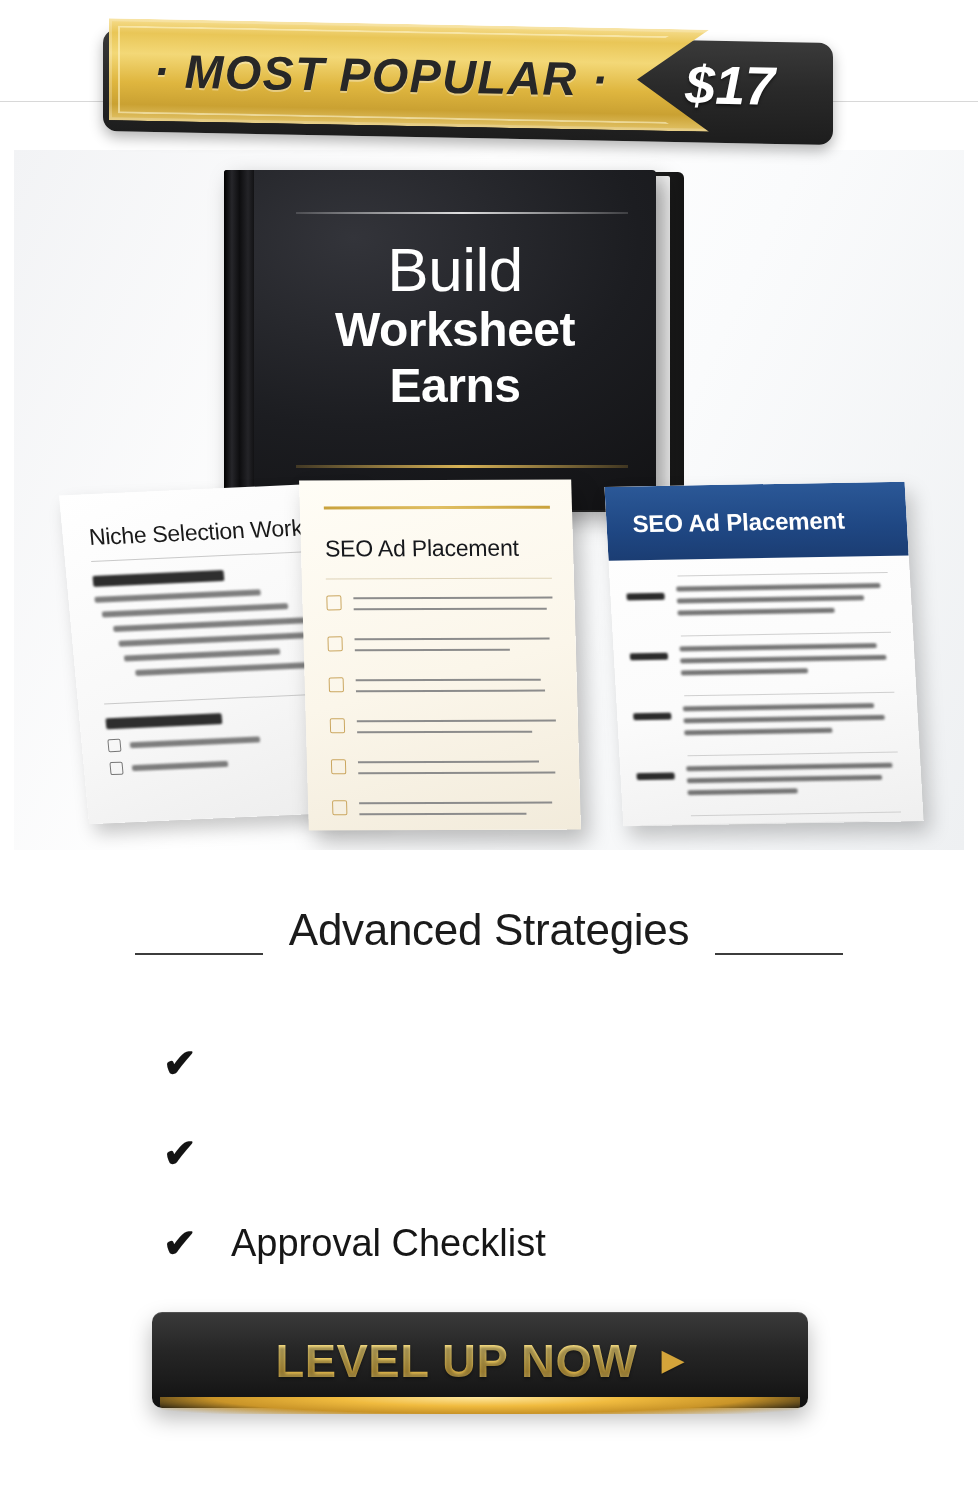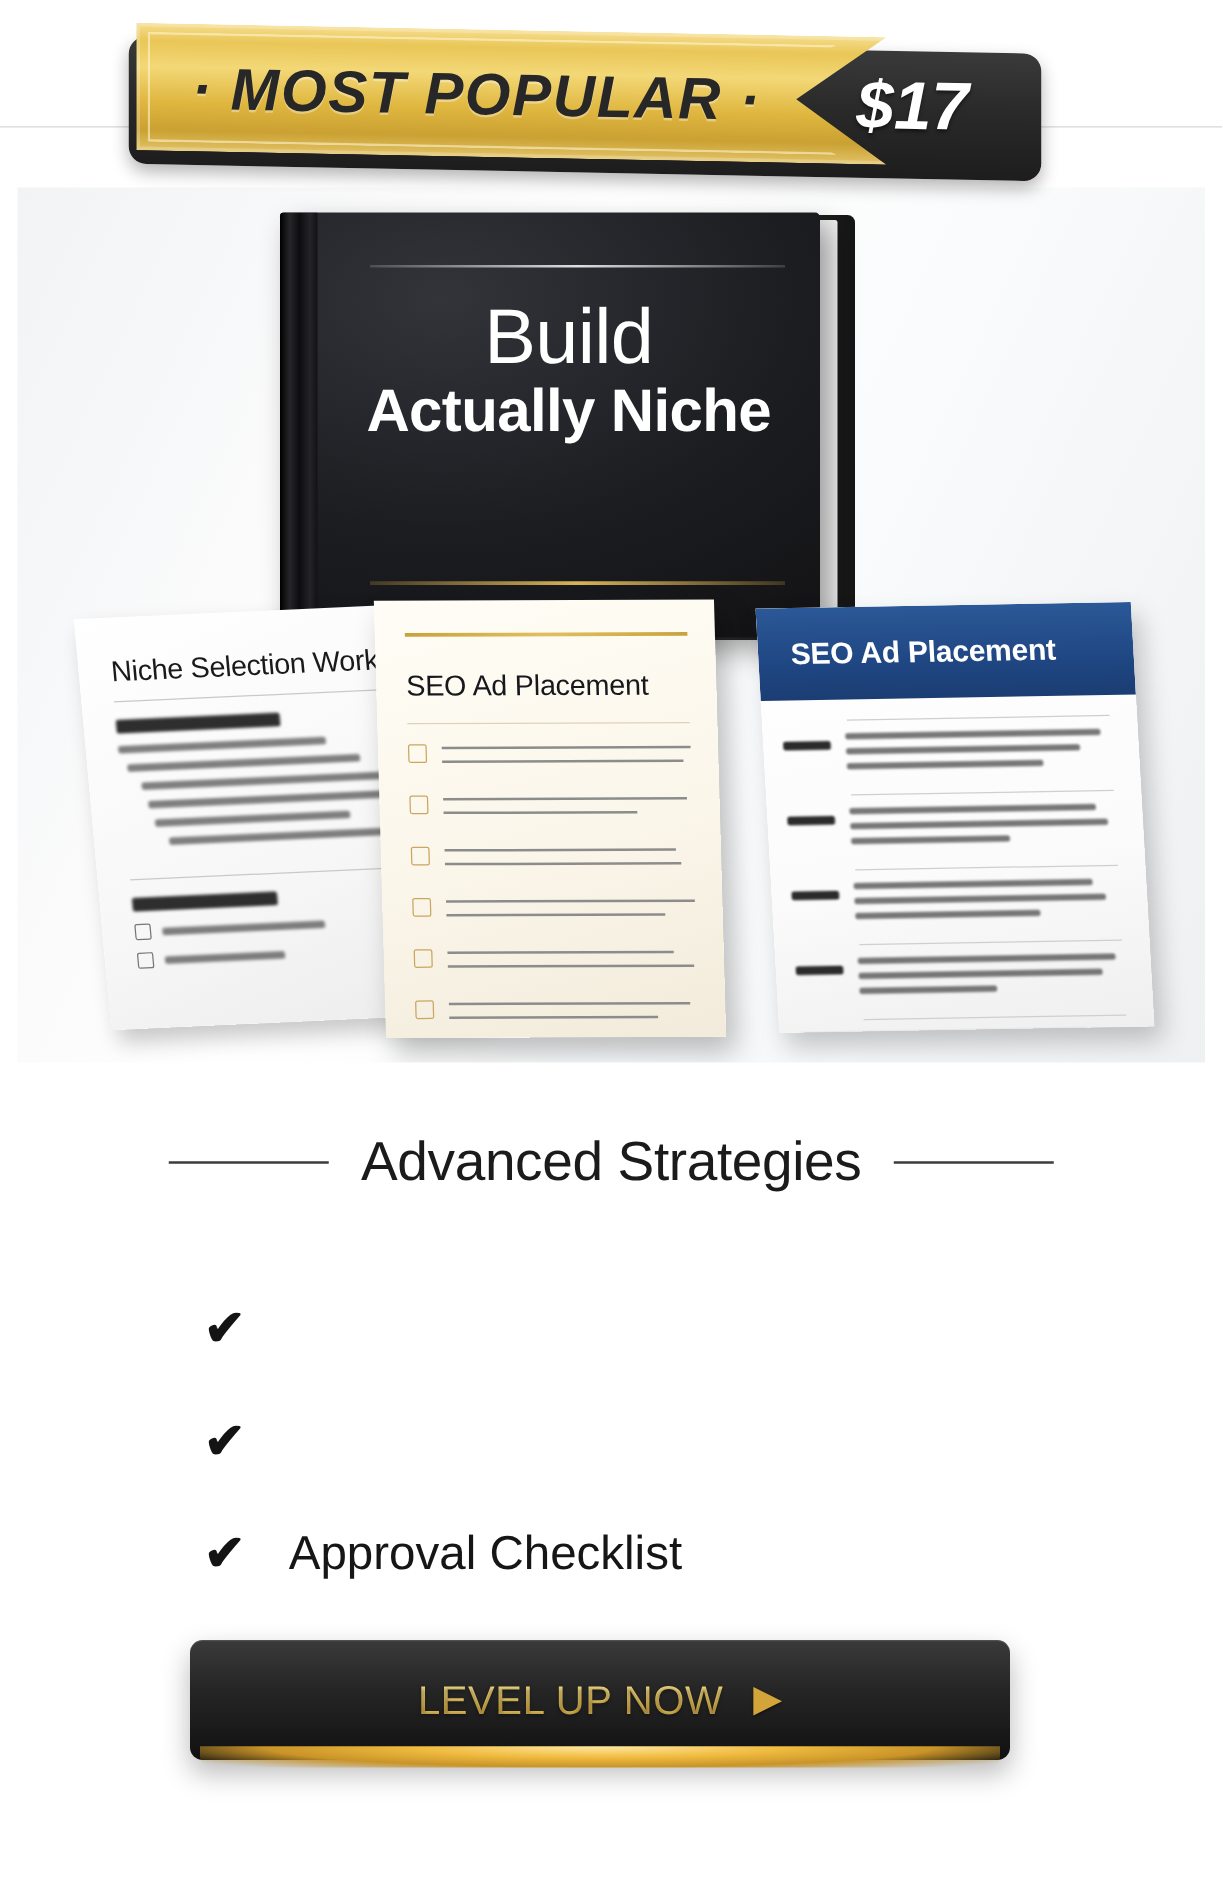--- a/index.html
+++ b/index.html
@@ -238,21 +238,21 @@
   .brow { display:flex; gap: 12px; margin-bottom: 13px; }
   .brow .stub { width: 38px; height: 7px; background:#2b2b2b; filter: blur(1px); flex:none; margin-top:6px; border-radius:2px; }
   .brow .para { flex:1; }
   .brow .para i { display:block; height:5px; background:#555; opacity:.8; filter: blur(1px); margin-bottom:7px; border-radius:2px; }
   .brow-sep { height:1px; background:#cfcfcf; margin: 0 0 10px 52px; }
 
   
   .section-head {
     position: absolute;
     left: 0; right: 0; top: 905px;
-    display: flex; align-items: center; justify-content: center;
+    display: flex; align-items: flex-end; justify-content: center;
     gap: 26px;
   }
   .section-head .rule { width: 128px; height: 2px; background: #3c3c3c; }
   .section-head .label {
     font-size: 44px; font-weight: 400; color: #1b1b1b;
     letter-spacing: -.3px; white-space: nowrap;
   }
 
   
   .features {
@@ -280,21 +280,21 @@
     border: none;
     border-radius: 10px;
     background: linear-gradient(180deg, #3a3a3a 0%, #262626 40%, #1b1b1b 72%, #101010 100%);
     box-shadow: 0 10px 22px rgba(0,0,0,.28), inset 0 1px 0 rgba(255,255,255,.12);
     display: flex; align-items: center; justify-content: center;
     gap: 24px;
     cursor: pointer;
     overflow: hidden;
   }
   .cta .cta-text {
-    font-size: 32px; font-weight: 400; letter-spacing: .5px;
+    font-size: 47px; font-weight: 700; letter-spacing: .5px;
     background: linear-gradient(180deg, #fbe99c 0%, #f3d167 45%, #e2b749 70%, #f5dd8c 100%);
     -webkit-background-clip: text;
     background-clip: text;
     color: transparent;
     text-shadow: 0 2px 3px rgba(0,0,0,.35);
     white-space: nowrap;
   }
   .cta .cta-arrow {
     font-size: 30px; color: #d3a43a; line-height: 1;
     text-shadow: 0 1px 2px rgba(0,0,0,.4);
@@ -328,21 +328,21 @@
   <div class="hero">
 
     <div class="book">
       <div class="book-back"></div>
       <div class="book-pages"></div>
       <div class="book-cover">
         <div class="book-spine"></div>
         <div class="book-rule-top"></div>
         <div class="book-title">
           <div class="t1">Build</div>
-          <div class="t3">Actually Niche</div>
+          <div class="t3">Worksheet Earns</div>
         </div>
         <div class="book-rule-bottom"></div>
       </div>
     </div>
 
     <div class="sheet sheet-left">
       <div class="ws-title">Niche Selection Worksheet</div>
       <div class="hr-thin"></div>
       <div class="blur-h"></div>
       <div class="blur-l" style="width:66%"></div>

